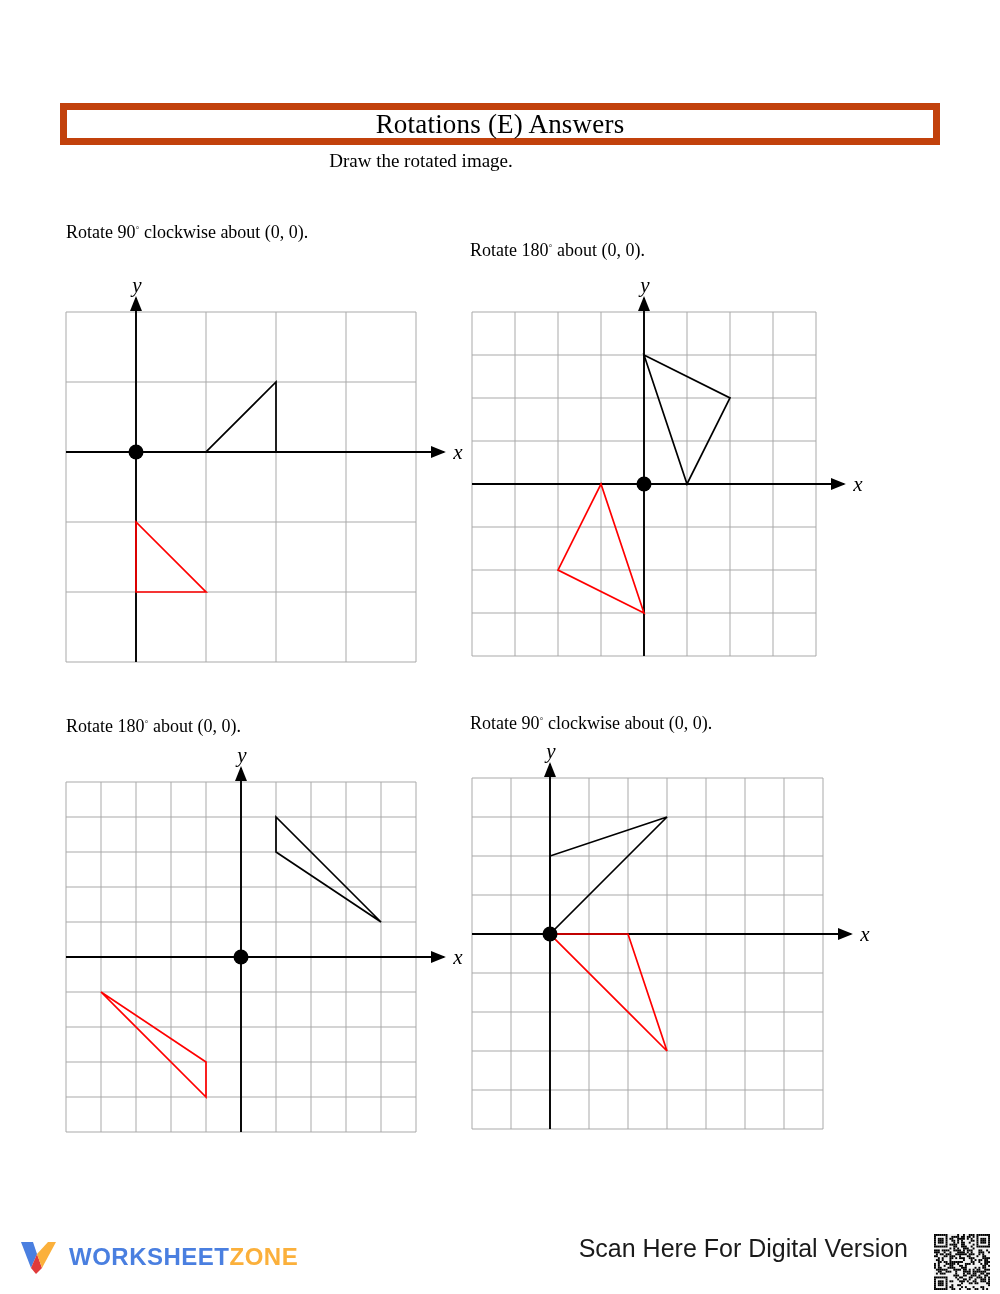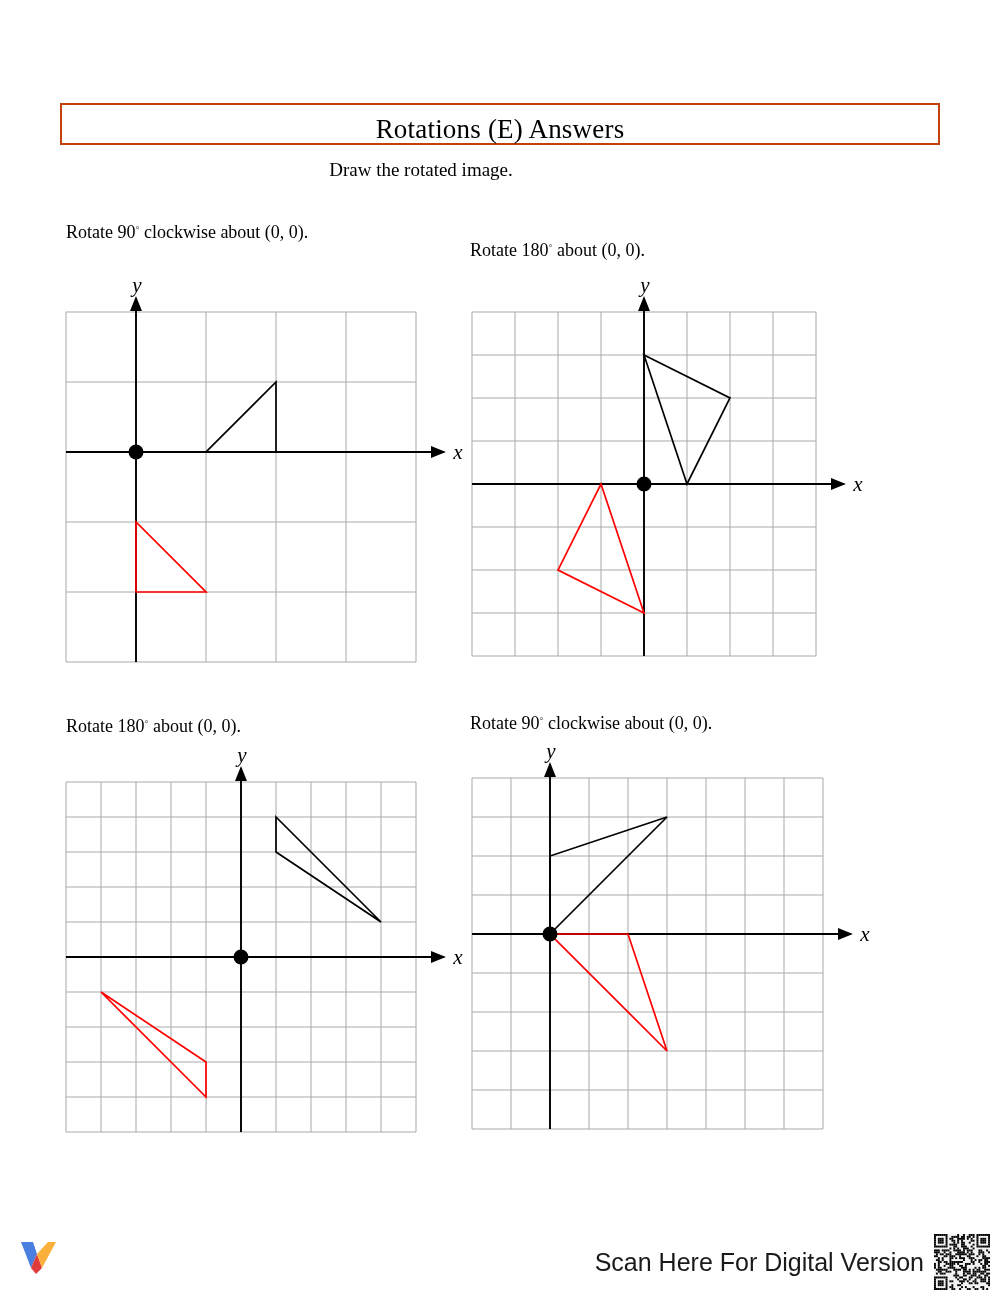--- a/index.html
+++ b/index.html
@@ -16,35 +16,35 @@
     overflow: hidden;
   }
 
   
   .title-box {
     position: absolute;
     left: 60px;
     top: 103px;
     width: 880px;
     height: 42px;
-    border: 2px solid #c2410c;
+    border: 7px solid #c2410c;
     box-sizing: border-box;
     display: flex;
     align-items: flex-end;
     justify-content: center;
   }
   .title-text {
     font-size: 27px;
     letter-spacing: 0.2px;
     line-height: 1;
   }
   .subtitle {
     position: absolute;
     left: 0;
-    top: 159px;
+    top: 150px;
     width: 842px;
     text-align: center;
     font-size: 19px;
   }
 
   
   .instr {
     position: absolute;
     font-size: 18px;
     white-space: nowrap;
@@ -97,21 +97,21 @@
     letter-spacing: 0.5px;
   }
   .logo-word-1 { color: #4a7fe0; }
   .logo-word-2 { color: #fbb03b; }
 
   .scan-wrap {
     position: absolute;
     right: 10px;
     top: 7px;
     display: flex;
-    align-items: center;
+    gap: 16px;
   }
   .scan-text {
     font-family: "Liberation Sans", sans-serif;
     font-size: 25px;
     color: #1a1a1a;
     margin-right: 10px;
     white-space: nowrap;
   }
   .qr {
     width: 56px;
@@ -279,20 +279,21 @@
     </svg>
   </div>
 
 <div class="footer">
   <div class="logo">
     <svg class="logo-mark" viewBox="0 0 42 38">
       <path d="M3 4 L13 30 L19 16 L15 4 Z" fill="#4a7fe0"></path>
       <path d="M13 30 L19 16 L24 30 L18 36 Z" fill="#e03b3b"></path>
       <path d="M19 16 L24 30 L38 4 L30 4 Z" fill="#fbb03b"></path>
     </svg>
+    <div class="logo-text"><span class="logo-word-1">WORKSHEET</span><span class="logo-word-2">ZONE</span></div>
   </div>
   <div class="scan-wrap">
     <div class="scan-text">Scan Here For Digital Version</div>
     <svg class="qr" viewBox="0 0 29 29">
       <rect width="29" height="29" fill="#f2f2f2"></rect>
       <g id="qr-cells" fill="#000000">
           <rect x="0" y="0" width="1" height="1"></rect>
           <rect x="1" y="0" width="1" height="1"></rect>
           <rect x="2" y="0" width="1" height="1"></rect>
           <rect x="3" y="0" width="1" height="1"></rect>

